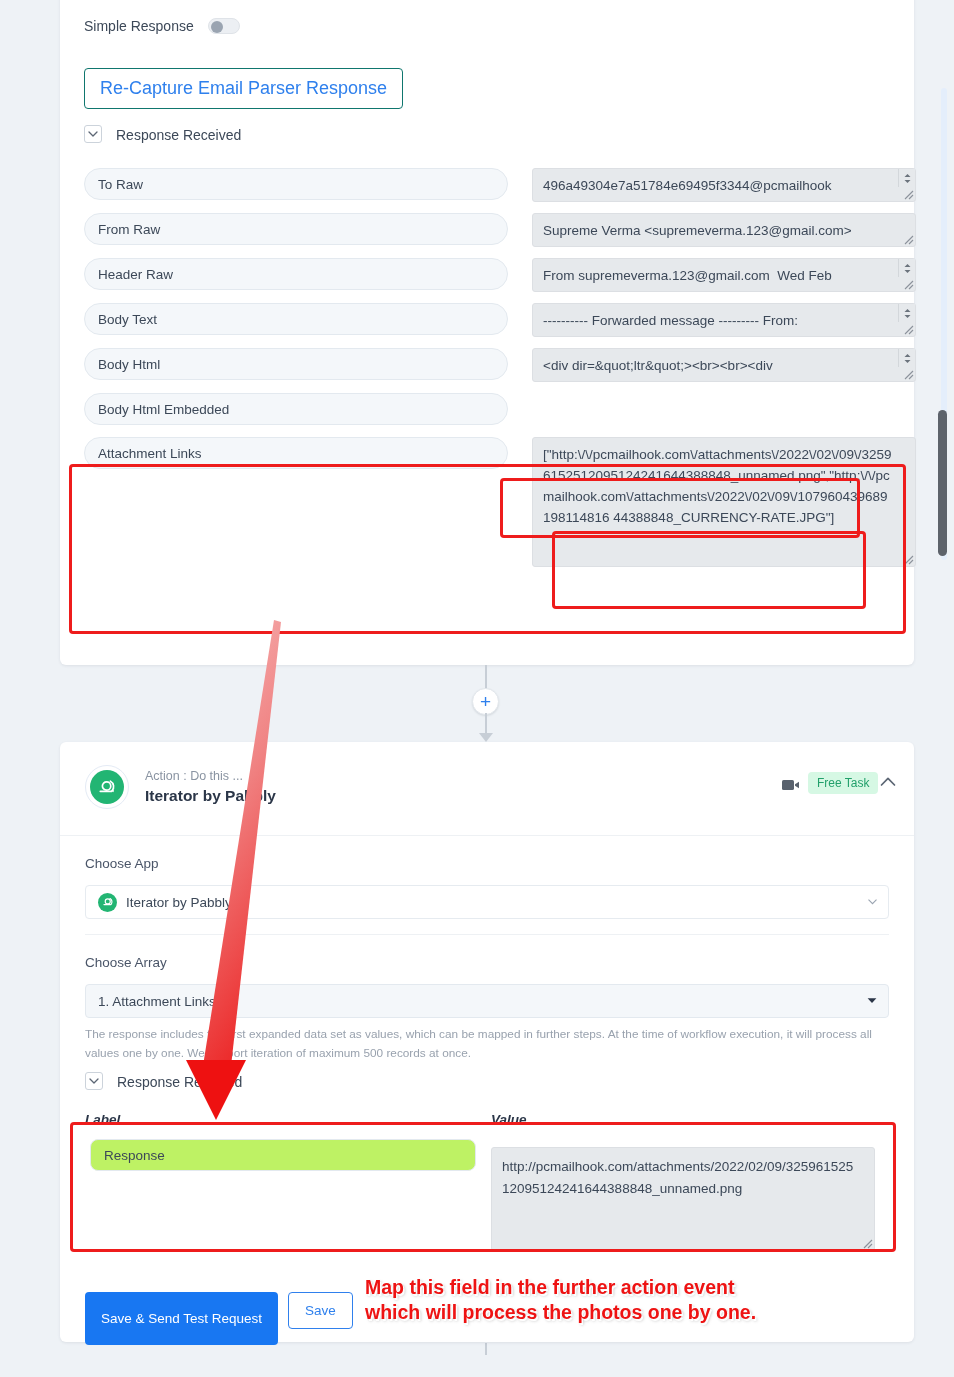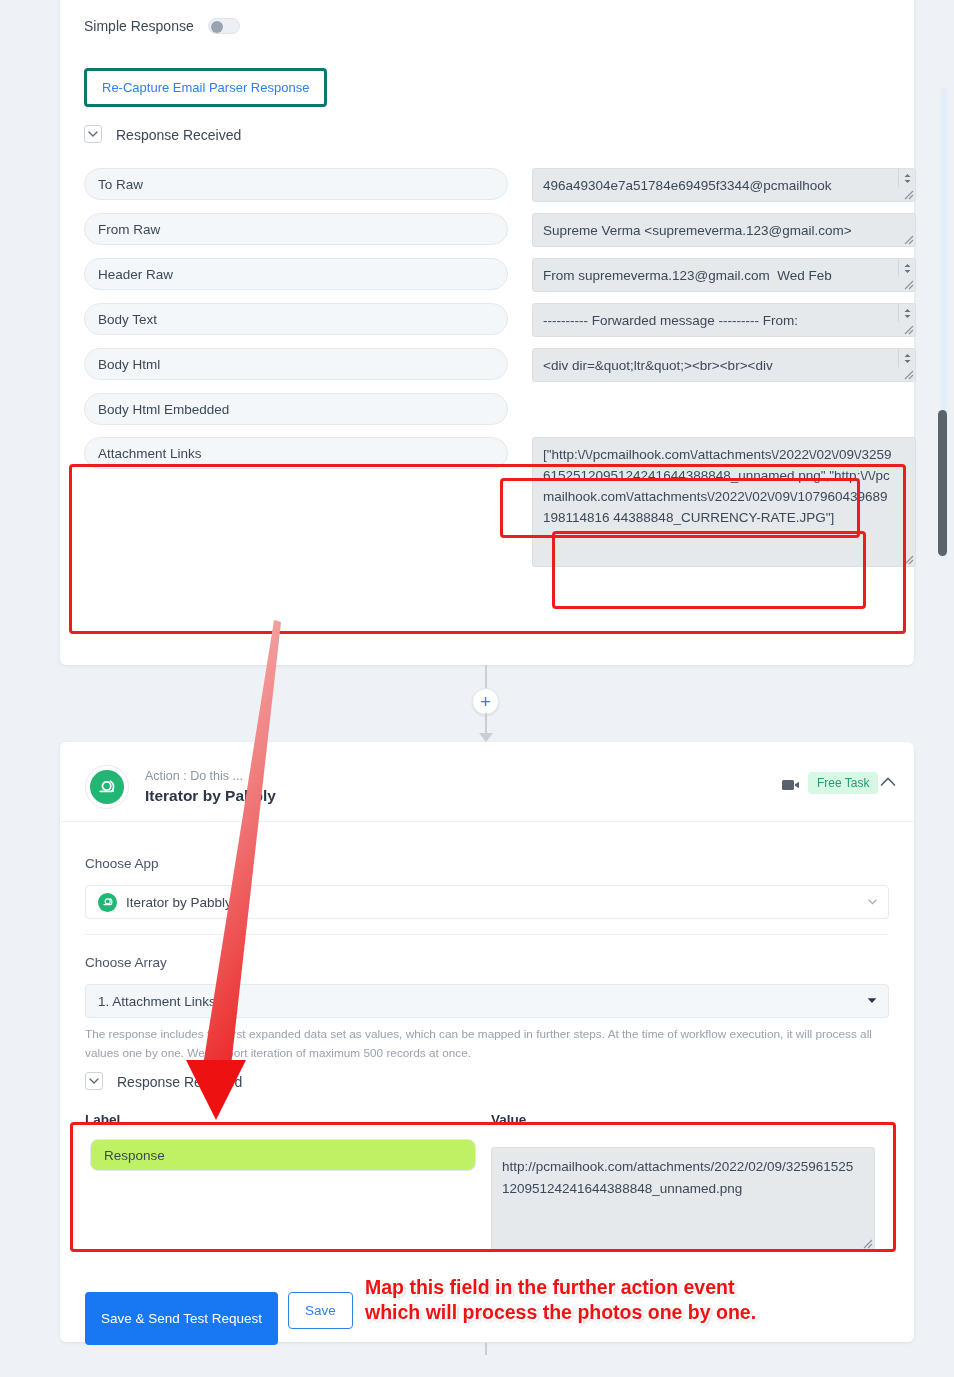--- a/index.html
+++ b/index.html
@@ -38,23 +38,23 @@
   }
   .toggle .knob {
     position: absolute; left: 2px; top: 2px;
     width: 12px; height: 12px; border-radius: 50%;
     background: #9aa4b1;
   }
 
   .recapture-btn {
     position: absolute; left: 24px; top: 128px;
     padding: 9px 15px;
-    border: 3px solid #0f766e; border-radius: 4px;
+    border: 1px solid #0f766e; border-radius: 4px;
     background: #fff; color: #2f80ed;
-    font-size: 13px; font-family: inherit;
+    font-size: 18px; font-family: inherit;
     cursor: pointer; white-space: nowrap;
   }
 
   .resp-row {
     position: absolute; display: flex; align-items: flex-end; gap: 14px;
   }
   #resp-received-1 { left: 24px; top: 185px; }
   .chk-box {
     width: 18px; height: 18px; border: 1px solid #ccd3db; border-radius: 3px;
     background: #fff; display: flex; align-items: center; justify-content: center;
@@ -118,21 +118,21 @@
   }
   .arrow-head {
     position: absolute; left: 479px; top: 733px;
     width: 0; height: 0;
     border-left: 7px solid transparent; border-right: 7px solid transparent;
     border-top: 9px solid #c7ced6;
   }
   #cl-tail { position: absolute; left: 485px; top: 1343px; width: 2px; height: 34px; background: #c7ced6; }
 
   
-  .act-head { position: absolute; left: 0; top: 0; width: 100%; height: 80px; border-bottom: 1px solid #eef1f4; }
+  .act-head { position: absolute; left: 0; top: 0; width: 100%; height: 94px; border-bottom: 1px solid #eef1f4; }
   .app-badge {
     position: absolute; left: 25px; top: 23px; width: 44px; height: 44px;
     border-radius: 50%; border: 1px solid #e4ebf5;
     display: flex; align-items: center; justify-content: center;
   }
   .app-badge .disc {
     width: 34px; height: 34px; border-radius: 50%; background: #22b573;
     display: flex; align-items: center; justify-content: center;
   }
   .act-sub { position: absolute; left: 85px; top: 27px; font-size: 12.5px; color: #8a94a2; }
@@ -163,21 +163,21 @@
   }
   .caret { position: absolute; right: 11px; top: 50%; transform: translateY(-50%); }
   .divider { position: absolute; left: 25px; top: 192px; width: 804px; height: 1px; background: #eef1f4; }
 
   .helptext {
     position: absolute; left: 25px; top: 283px; width: 790px;
     font-size: 11.8px; color: #99a2ae; line-height: 1.62;
   }
   #resp-received-2 { left: 25px; top: 330px; }
 
-  .lv-head { position: absolute; font-size: 13.5px; font-weight: bold; color: #2b3648; }
+  .lv-head { position: absolute; font-size: 13.5px; font-weight: bold; color: #2b3648; font-style: italic; }
   #lv-label { left: 25px; top: 370px; }
   #lv-value { left: 431px; top: 370px; }
 
   .lv-key {
     position: absolute; left: 30px; top: 397px; width: 386px; height: 32px;
     background: #bef264; border: 1px solid #e3e9ef; border-radius: 8px;
     display: flex; align-items: center; padding: 0 13px; font-size: 13.5px; color: #3c4858;
   }
   .lv-val-wrap { position: absolute; left: 431px; top: 405px; width: 384px; }
   .lv-val {

